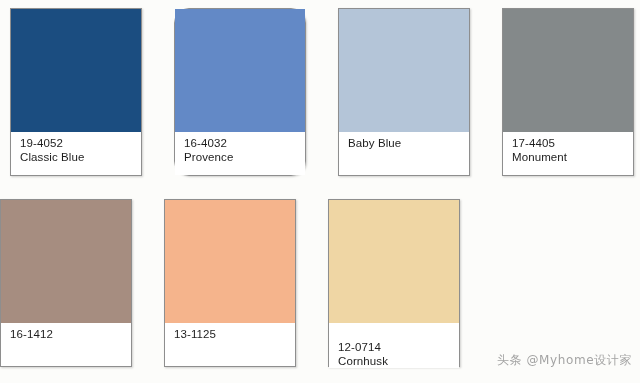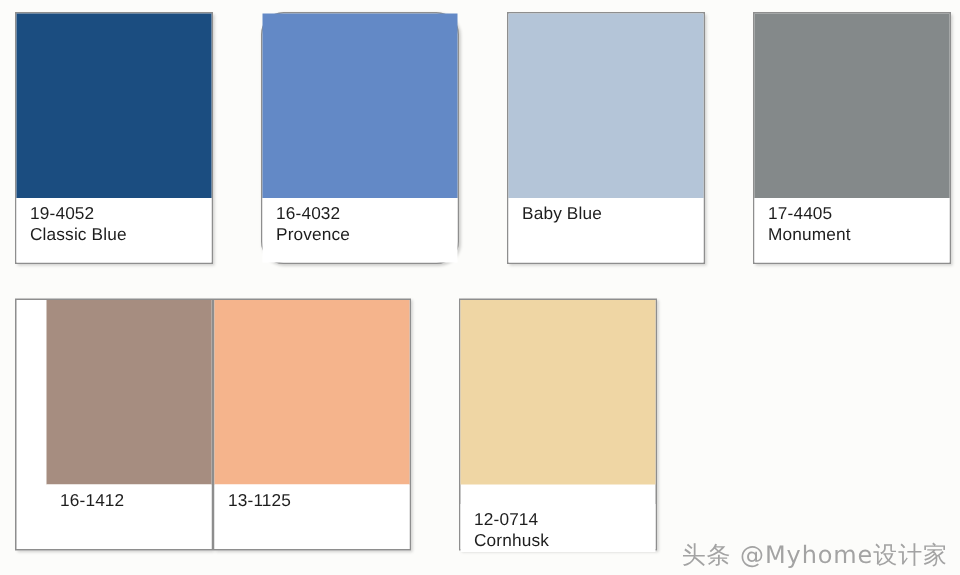--- a/index.html
+++ b/index.html
@@ -63,22 +63,22 @@
     color: #1d1d1d;
     font-size: 11.5px;
     letter-spacing: 0.1px;
     white-space: nowrap;
     display: block;
   }
 
   .watermark {
     position: absolute;
     right: 8px;
-    bottom: 2px;
-    font-size: 16px;
+    bottom: 14px;
+    font-size: 12px;
     color: #9c9c9c;
     letter-spacing: 0.6px;
     white-space: nowrap;
     opacity: 0.92;
     font-family: "DejaVu Sans", sans-serif;
   }
 </style>
 </head>
 <body>
 
@@ -107,27 +107,27 @@
       </div>
       <div class="swatch-card" style="margin-left: 32px;">
         <div class="swatch-chip" style="background: rgb(132, 137, 138);"></div>
         <div class="swatch-label">
           <span class="swatch-code">17-4405</span>
           <span class="swatch-title">Monument</span>
         </div>
       </div>
     </div>
   <div class="swatch-row row-bottom">
-      <div class="swatch-card" style="margin-left: 10px; padding-left: 20px;">
+      <div class="swatch-card" style="margin-left: 0;">
         <div class="swatch-chip" style="background: rgb(166, 141, 128);"></div>
         <div class="swatch-label">
           <span class="swatch-code">16-1412</span>
         </div>
       </div>
-      <div class="swatch-card" style="">
+      <div class="swatch-card" style="margin-left: 32px;">
         <div class="swatch-chip" style="background: rgb(245, 180, 140);"></div>
         <div class="swatch-label">
           <span class="swatch-code">13-1125</span>
         </div>
       </div>
       <div class="swatch-card" style="margin-left: 32px; gap: 13px;">
         <div class="swatch-chip" style="background: rgb(239, 214, 164);"></div>
         <div class="swatch-label">
           <span class="swatch-code">12-0714</span>
           <span class="swatch-title">Cornhusk</span>

